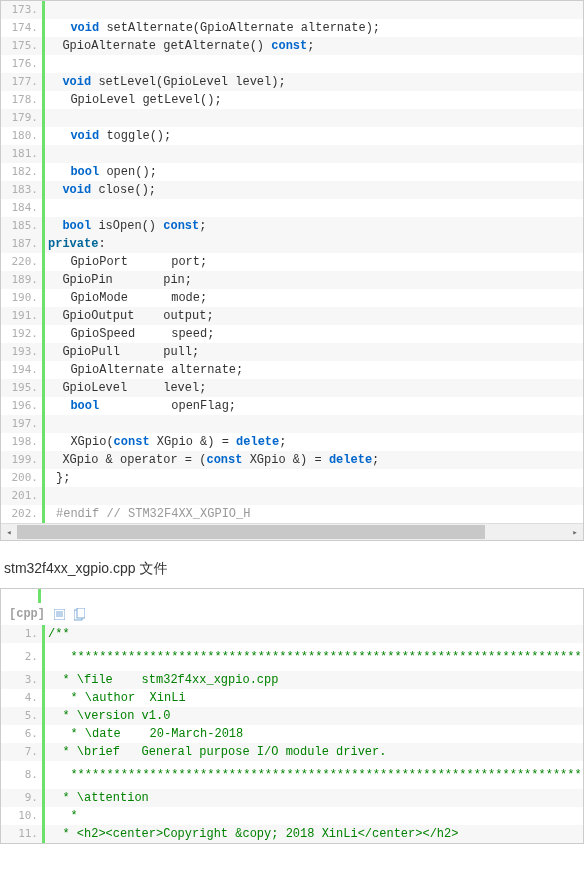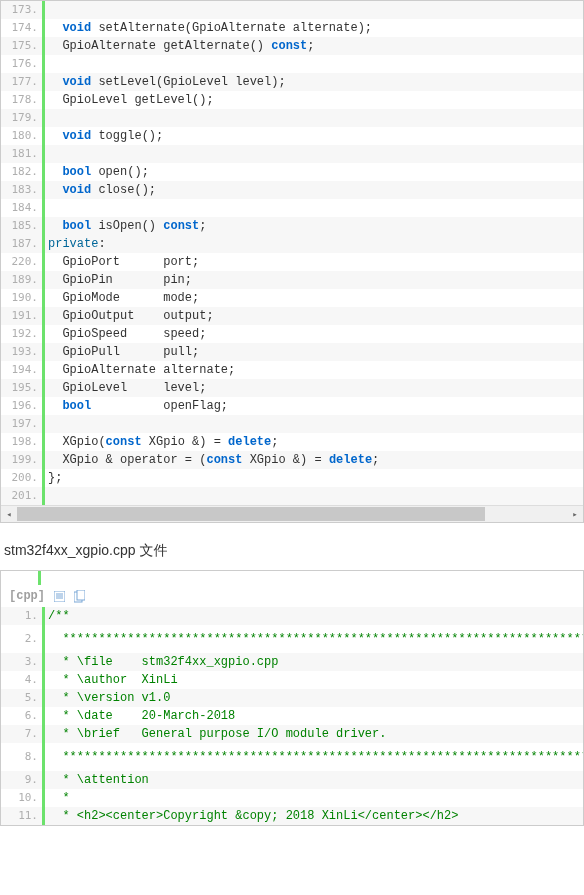--- a/index.html
+++ b/index.html
@@ -41,39 +41,40 @@
     display: flex;
     align-items: stretch;
     line-height: 18px;
     height: 18px;
   }
   .line.odd {
     background: #f7f7f7;
   }
   .line.even {
     background: #fff;
+    gap: 8px;
   }
   .gutter {
     flex: 0 0 37px;
     text-align: right;
     color: #afafaf;
     padding-right: 4px;
     font-size: 11px;
     border-right: 3px solid #6ce26c;
     user-select: none;
     font-family: Consolas, monospace;
   }
   .code {
     padding-left: 3px;
     white-space: pre;
     font-family: Consolas, "Courier New", monospace;
     overflow: hidden;
   }
   .kw { color: #0066cc; font-weight: bold; }
-  .kw2 { color: #006699; font-weight: normal; }
+  .kw2 { color: #006699; font-weight: bold; }
   .cmt { color: #008200; }
   .preproc { color: #999; }
   .section-title {
     padding: 19px 4px 10px 4px;
     color: #333;
     font-family: Arial, sans-serif;
     font-size: 14px;
   }
   .scrollbar-h {
     height: 16px;
@@ -222,20 +223,24 @@
         <div class="gutter">199.</div>
         <div class="code"><span>  XGpio &amp; operator = (</span><span class="kw">const</span><span> XGpio &amp;) = </span><span class="kw">delete</span><span>;</span></div>
       </div>
       <div class="line even">
         <div class="gutter">200.</div>
         <div class="code"><span>};</span></div>
       </div>
       <div class="line odd">
         <div class="gutter">201.</div>
         <div class="code"><span>  </span></div>
+      </div>
+      <div class="line even">
+        <div class="gutter">202.</div>
+        <div class="code"><span class="preproc">#endif // STM32F4XX_XGPIO_H</span></div>
       </div>
     </div>
   <div class="scrollbar-h">
     <div class="arrow">◂</div>
     <div class="track">
       <div class="thumb"></div>
     </div>
     <div class="arrow">▸</div>
   </div>
 </div>

